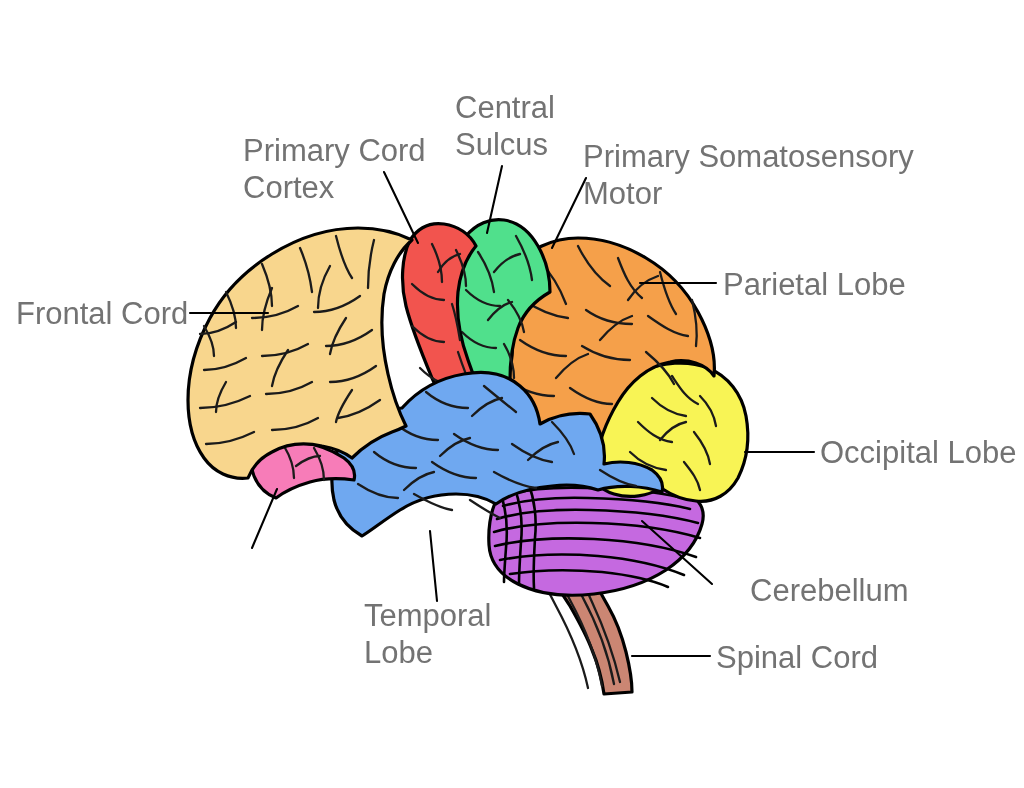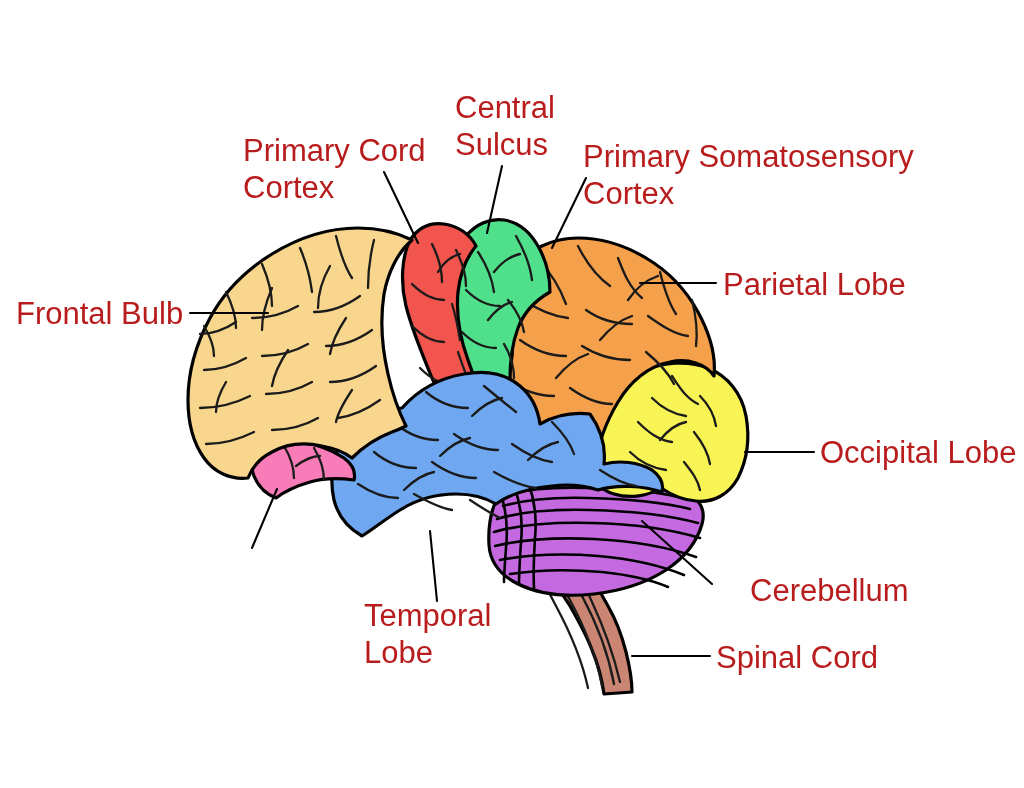--- a/index.html
+++ b/index.html
@@ -3,21 +3,21 @@
 <meta charset="utf-8">
 <style>
   html,body{margin:0;padding:0;background:#fff;}
   body{width:1024px;height:788px;font-family:"Liberation Sans",sans-serif;overflow:hidden;}
   #stage{position:relative;width:1024px;height:788px;background:#ffffff;}
   svg#brain{position:absolute;left:0;top:0;width:1024px;height:788px;}
   .region{stroke:#000;stroke-width:3.2;stroke-linejoin:round;}
   .sulcus{fill:none;stroke:#000;stroke-width:2.6;stroke-linecap:round;stroke-linejoin:round;}
   .fold{fill:none;stroke:#1b1b1b;stroke-width:2.3;stroke-linecap:round;}
   .leader{stroke:#000;stroke-width:2.1;fill:none;stroke-linecap:round;}
-  .lbl{position:absolute;color:#b91c1c;font-size:31px;line-height:1.18;
+  .lbl{position:absolute;color:#737373;font-size:31px;line-height:1.18;
        font-family:"Liberation Sans",sans-serif;white-space:pre;letter-spacing:0px;}
 </style>
 </head>
 <body>
 
 <div id="stage">
 
   <svg id="brain" viewBox="0 0 1024 788">
 
     <g>
@@ -226,27 +226,27 @@
       <line class="leader" x1="586" y1="178" x2="552" y2="248"></line>
       <line class="leader" x1="640" y1="283" x2="716" y2="283"></line>
       <line class="leader" x1="745" y1="452" x2="814" y2="452"></line>
       <line class="leader" x1="642" y1="521" x2="712" y2="584"></line>
       <line class="leader" x1="632" y1="656" x2="710" y2="656"></line>
       <line class="leader" x1="430" y1="531" x2="437" y2="601"></line>
       <line class="leader" x1="277" y1="489" x2="252" y2="548"></line>
     </g>
   </svg>
 
-  <div class="lbl" style="left:16px;  top:296px;">Frontal Bulb</div>
+  <div class="lbl" style="left:16px;  top:296px;">Frontal Cord</div>
   <div class="lbl" style="left:243px; top:133px;">Primary Cord
 Cortex</div>
   <div class="lbl" style="left:455px; top:90px;">Central
 Sulcus</div>
   <div class="lbl" style="left:583px; top:139px;">Primary Somatosensory
-Cortex</div>
+Motor</div>
   <div class="lbl" style="left:723px; top:267px;">Parietal Lobe</div>
   <div class="lbl" style="left:820px; top:435px;">Occipital Lobe</div>
   <div class="lbl" style="left:718px; top:573px;margin-left:32px;">Cerebellum</div>
   <div class="lbl" style="left:716px; top:640px;">Spinal Cord</div>
   <div class="lbl" style="left:364px; top:598px;">Temporal
 Lobe</div>
 
 </div>
 
 </body></html>

